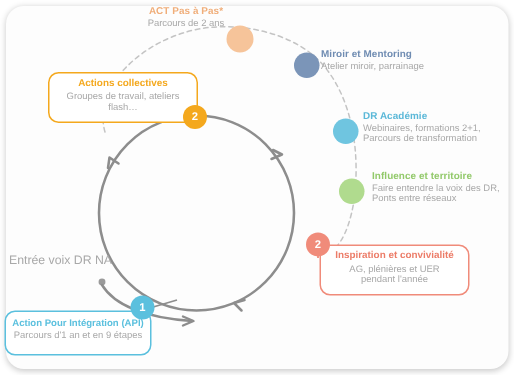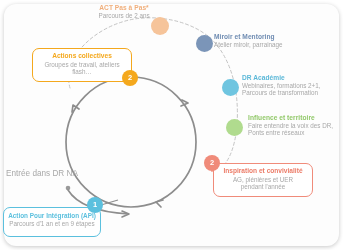--- a/index.html
+++ b/index.html
@@ -222,15 +222,15 @@
     <div class="box-title">Action Pour Intégration (API)</div>
     <div class="box-sub">
       <div>Parcours d'1 an et en 9 étapes</div>
     </div>
   </div>
 
   <div class="badge" id="badge-actions">2</div>
   <div class="badge" id="badge-inspiration">2</div>
   <div class="badge" id="badge-api">1</div>
 
-  <div id="entry-text">Entrée dans DR NA</div>
+  <div id="entry-text">Entrée voix DR NA</div>
 
 </div>
 
 </body></html>

